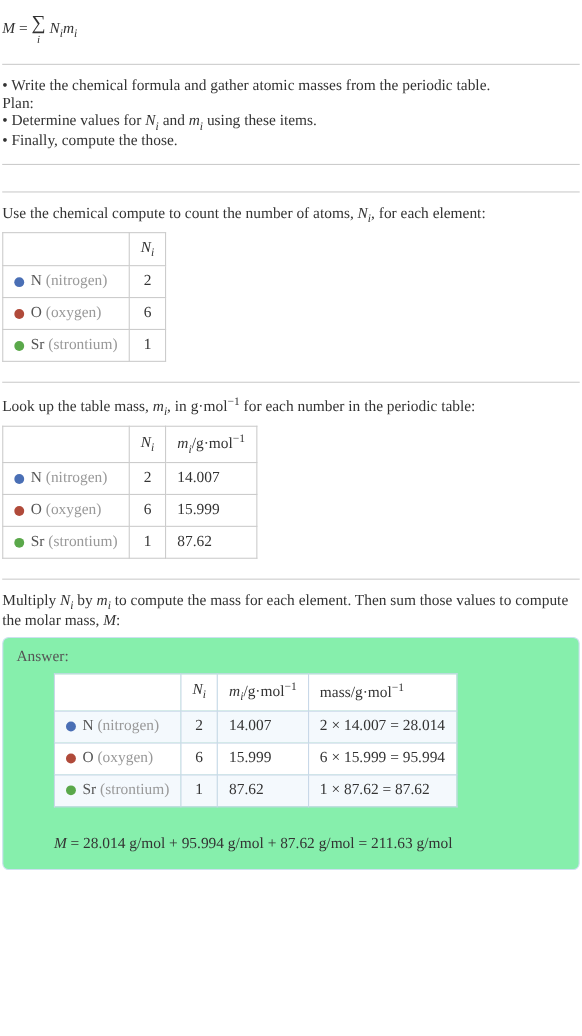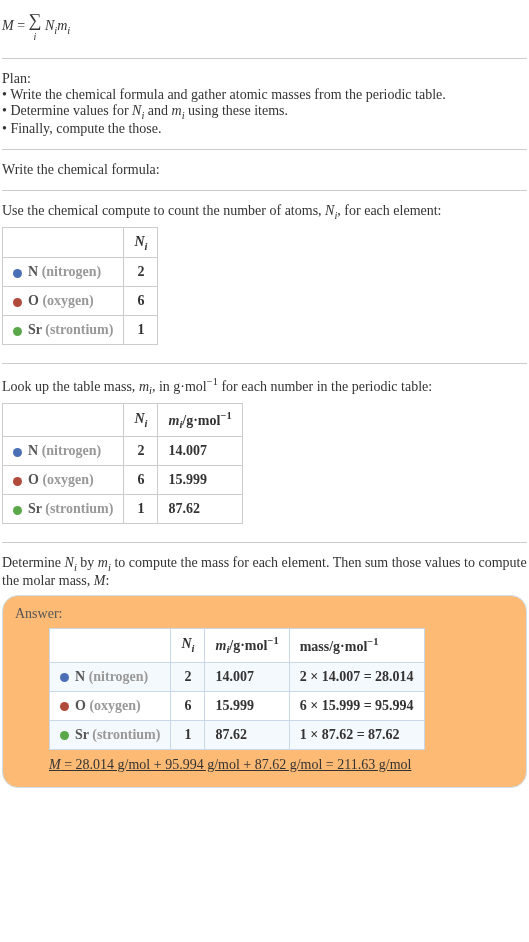--- a/index.html
+++ b/index.html
@@ -18,80 +18,79 @@
     .sup { vertical-align: super; font-size: 0.75em; }
     .italic { font-style: italic; }
     table {
       border-collapse: collapse;
       margin: 6px 0;
     }
     th, td {
       border: 1px solid #ccc;
       padding: 6px 10px;
       text-align: left;
-      font-weight: bold;
+      font-weight: normal;
     }
     th { background: #fff; }
     td.num { text-align: center; }
     .dot {
       display: inline-block;
       width: 9px; height: 9px;
       border-radius: 50%;
       margin-right: 6px;
       vertical-align: middle;
     }
     .dot-n { background: #4a6fb5; }
     .dot-o { background: #b04a3a; }
     .dot-sr { background: #5aa84a; }
     .elem-sym { color: #555; }
     .elem-name { color: #999; }
     .answer-box {
-      background: #fdba74;
+      background: #86efac;
       border: 1px solid #cde0f0;
-      border-radius: 16px;
+      border-radius: 6px;
       padding: 10px 12px 14px 12px;
       margin-top: 6px;
     }
     .answer-label { color: #555; margin-bottom: 6px; }
     .answer-inner { padding-left: 34px; }
     .answer-box table td, .answer-box table th {
       border: 1px solid #c8d8e8;
       background: #fff;
     }
     .answer-box table tr:nth-child(even) td { background: #f4f9fd; }
-    .final-line { margin-top: 7px; text-decoration: underline; }
+    .final-line { margin-top: 26px; }
     .sigma { font-size: 18px; display:inline-block; vertical-align: middle; }
     .sigma-wrap { display:inline-block; text-align:center; line-height:1; vertical-align: middle; }
     .sigma-sub { font-size: 10px; font-style: italic; }
   </style>
 </head>
 <body>
 
 <div class="section">
   <div class="formula-line">
     <span class="italic">M</span><span> = </span><span class="sigma-wrap"><span class="sigma">∑</span><br><span class="sigma-sub">i</span></span>
     <span> <span class="italic">N</span><span class="sub italic">i</span><span class="italic">m</span><span class="sub italic">i</span></span>
   </div>
 </div>
 
 <hr class="hr">
 
 <div class="section">
+  <div>• Write the chemical formula and gather atomic masses from the periodic table.</div>
   <div>Plan:</div>
-  <div>• Write the chemical formula and gather atomic masses from the periodic table.</div>
   <div>
     <span>• Determine values for </span><span class="italic">N</span><span class="sub italic">i</span><span> and </span><span class="italic">m</span><span class="sub italic">i</span><span> using these items.</span>
   </div>
   <div>• Finally, compute the those.</div>
 </div>
 
 <hr class="hr">
 
 <div class="section">
-  <div>Write the chemical formula:</div>
 </div>
 
 <hr class="hr">
 
 <div class="section">
   <div>
     <span>Use the chemical compute to count the number of atoms, </span><span class="italic">N</span><span class="sub italic">i</span><span>, for each element:</span>
   </div>
   <table>
     <tbody>
@@ -144,21 +143,21 @@
       <td>87.62</td>
     </tr>
   </tbody>
     </table>
 </div>
 
 <hr class="hr">
 
 <div class="section">
   <div>
-    <span>Determine </span><span class="italic">N</span><span class="sub italic">i</span><span> by </span><span class="italic">m</span><span class="sub italic">i</span><span> to compute the mass for each element. Then sum those values to compute the molar mass, </span><span class="italic">M</span><span>:</span>
+    <span>Multiply </span><span class="italic">N</span><span class="sub italic">i</span><span> by </span><span class="italic">m</span><span class="sub italic">i</span><span> to compute the mass for each element. Then sum those values to compute the molar mass, </span><span class="italic">M</span><span>:</span>
   </div>
 
   <div class="answer-box">
     <div class="answer-label">Answer:</div>
     <div class="answer-inner">
     <table>
       <tbody>
             <tr>
         <th></th>
         <th><span class="italic">N</span><span class="sub italic">i</span></th>

